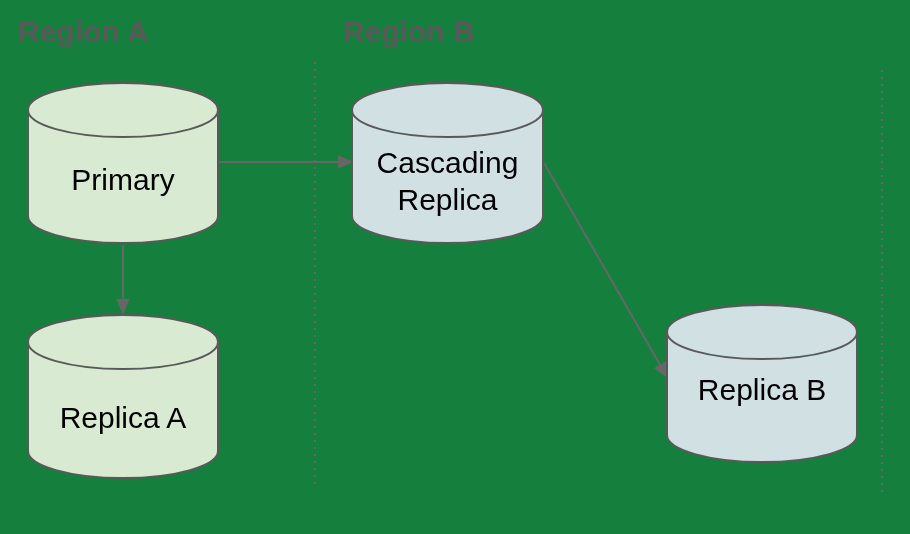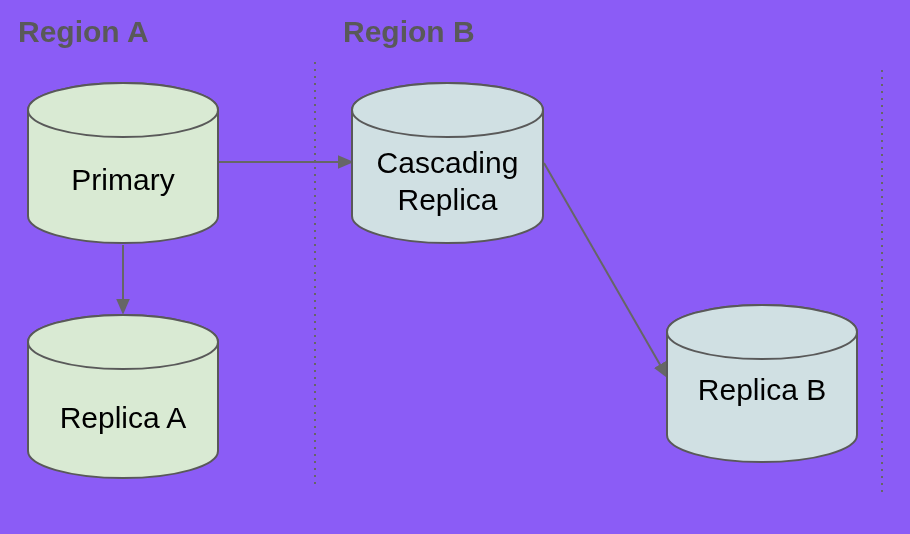--- a/index.html
+++ b/index.html
@@ -5,21 +5,21 @@
   html, body {
     margin: 0;
     padding: 0;
     background: #ffffff;
     font-family: "Liberation Sans", sans-serif;
   }
   .canvas {
     position: relative;
     width: 910px;
     height: 534px;
-    background: #8b5cf6;
+    background: #15803d;
     overflow: hidden;
   }
   svg { display: block; }
   .region-label {
     font-family: "Liberation Sans", sans-serif;
     font-size: 30px;
     font-weight: bold;
   }
   .node-label {
     font-family: "Liberation Sans", sans-serif;

